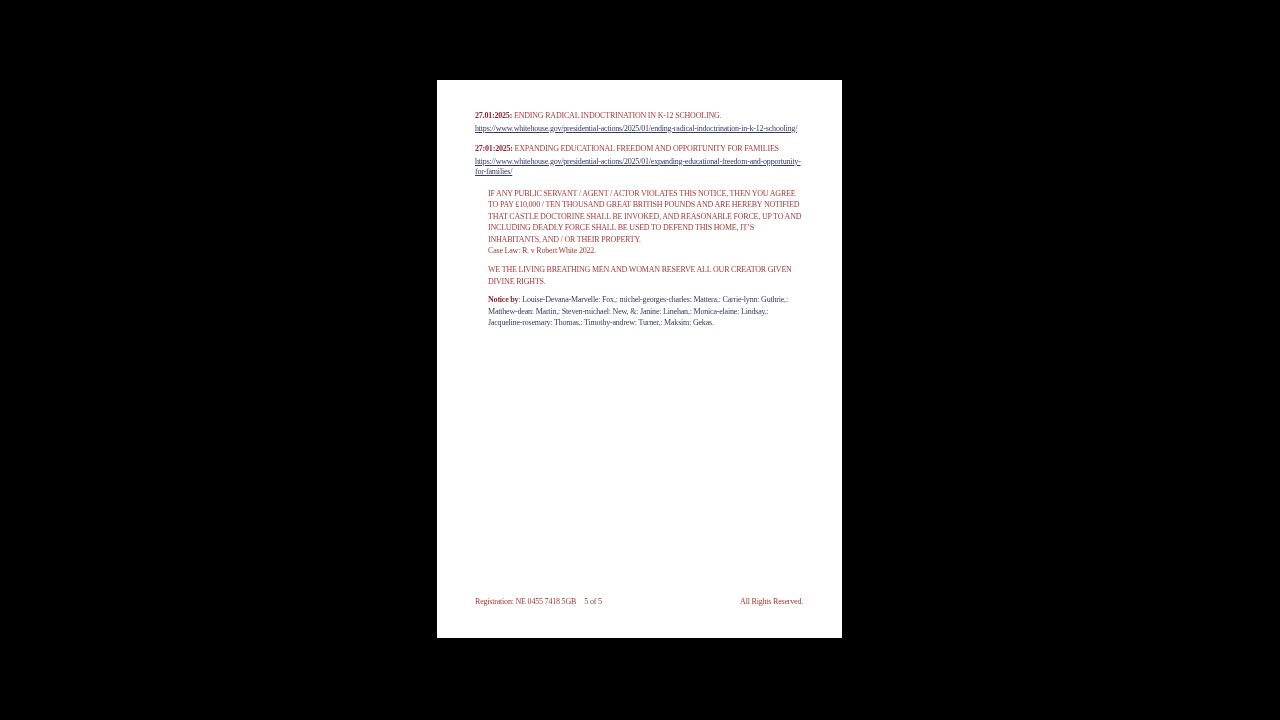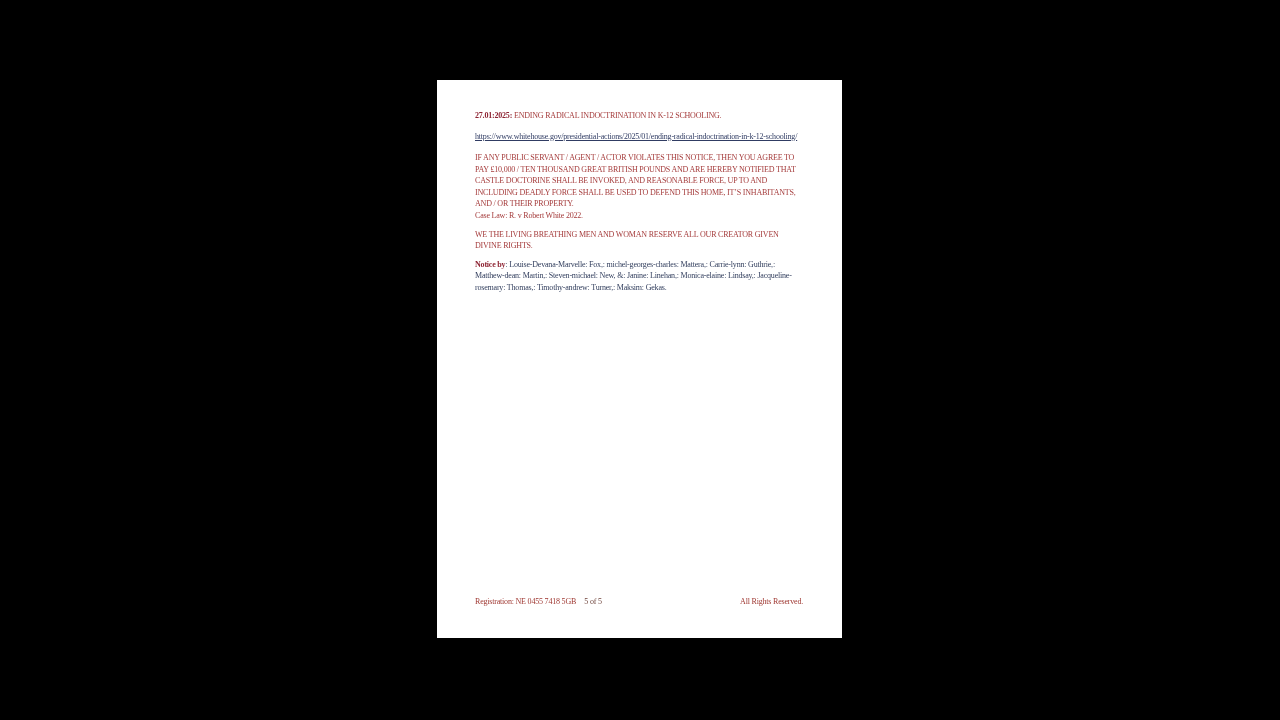--- a/index.html
+++ b/index.html
@@ -32,31 +32,31 @@
     line-height: 10.5px;
     letter-spacing: -0.2px;
     color: var(--title_red);
   }
   .entry-date {
     font-weight: bold;
     color: var(--date_red);
   }
   .entry-link {
     display: block;
-    margin-top: 10px;
+    margin-top: 2px;
     font-size: 8px;
     line-height: 10.5px;
     letter-spacing: -0.2px;
     color: var(--link_navy);
     text-decoration: underline;
     overflow-wrap: break-word;
     cursor: pointer;
   }
   .para {
-    margin: 0 0 7px 0;
+    margin: 0 0 7px 13px;
     font-size: 8px;
     line-height: 11.6px;
     letter-spacing: -0.2px;
   }
   .caps-red { color: var(--title_red); }
   .no-gap { margin-bottom: 0; }
   .case-law { color: var(--title_red); margin-top: 0; }
   .notice-by-label {
     font-weight: bold;
     color: var(--date_red);
@@ -96,20 +96,27 @@
     <div class="content">
 
       <div class="entry">
         <p class="entry-heading">
           <span class="entry-date">27.01:2025:</span>
           <span class="entry-title">ENDING RADICAL INDOCTRINATION IN K-12 SCHOOLING.</span>
         </p>
         <a class="entry-link">https://www.whitehouse.gov/presidential-actions/2025/01/ending-radical-indoctrination-in-k-12-schooling/</a>
       </div>
 
+      <div class="entry">
+        <p class="entry-heading">
+          <span class="entry-date">27:01:2025:</span>
+          <span class="entry-title">EXPANDING EDUCATIONAL FREEDOM AND OPPORTUNITY FOR FAMILIES</span>
+        </p>
+        <a class="entry-link">https://www.whitehouse.gov/presidential-actions/2025/01/expanding-educational-freedom-and-opportunity-for-families/</a>
+      </div>
 
       <p class="para caps-red no-gap">IF ANY PUBLIC SERVANT / AGENT / ACTOR VIOLATES THIS NOTICE, THEN YOU AGREE TO PAY £10,000 / TEN THOUSAND GREAT BRITISH POUNDS AND ARE HEREBY NOTIFIED THAT CASTLE DOCTORINE SHALL BE INVOKED, AND REASONABLE FORCE, UP TO AND INCLUDING DEADLY FORCE SHALL BE USED TO DEFEND THIS HOME, IT’S INHABITANTS, AND / OR THEIR PROPERTY.</p>
       <p class="para case-law">Case Law: R. v Robert White 2022.</p>
 
       <p class="para caps-red">WE THE LIVING BREATHING MEN AND WOMAN RESERVE ALL OUR CREATOR GIVEN DIVINE RIGHTS.</p>
 
       <p class="para">
         <span class="notice-by-label">Notice by</span><span class="notice-by-names">: Louise-Devana-Marvelle: Fox,: michel-georges-charles: Mattera,: Carrie-lynn: Guthrie,: Matthew-dean: Martin,: Steven-michael: New, &amp;: Janine: Linehan,: Monica-elaine: Lindsay,: Jacqueline-rosemary: Thomas,: Timothy-andrew: Turner,: Maksim: Gekas.</span>
       </p>
 

